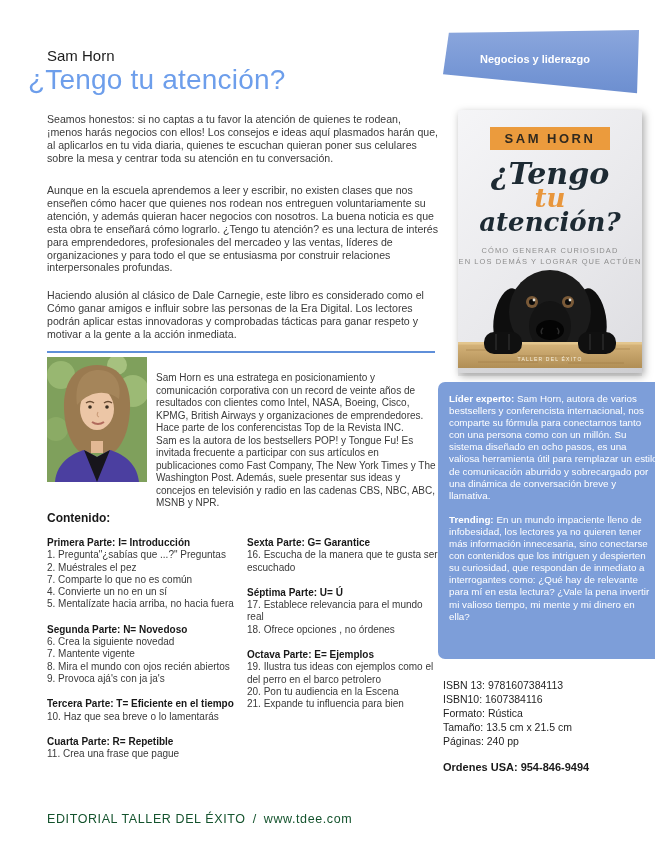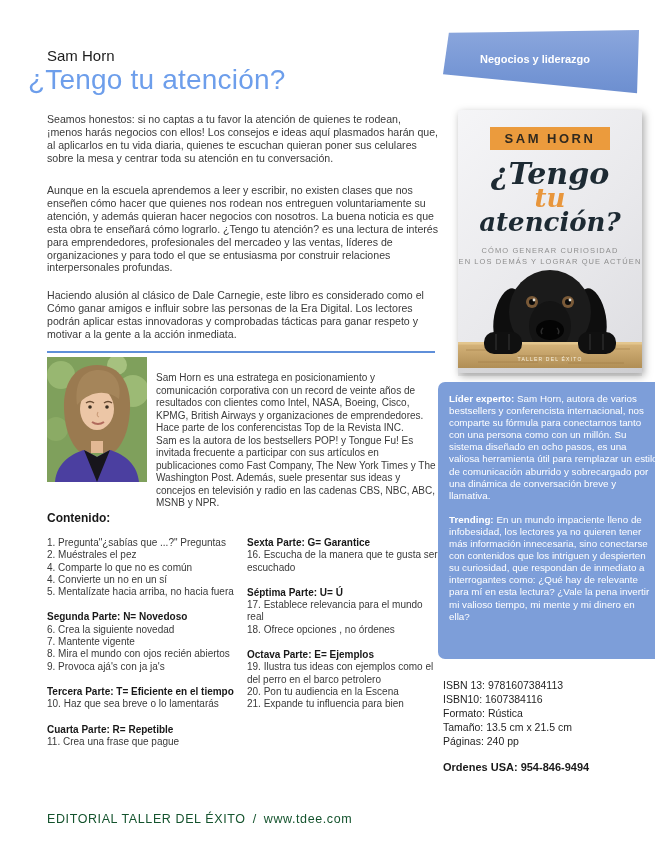--- a/index.html
+++ b/index.html
@@ -96,24 +96,25 @@
   </div>
   <div class="bio-text">
     <div>Sam Horn es una estratega en posicionamiento y comunicación corporativa con un record de veinte años de resultados con clientes como Intel, NASA, Boeing, Cisco, KPMG, British Airways y organizaciones de emprendedores.  Hace parte de los conferencistas Top de la Revista INC.</div>
     <div>Sam es la autora de los bestsellers POP! y Tongue Fu! Es invitada frecuente a participar con sus artículos en publicaciones como Fast Company, The New York Times y The Washington Post. Además, suele presentar sus ideas y concejos en televisión y radio en las cadenas CBS, NBC, ABC, MSNB y NPR.</div>
   </div>
 
   <div class="toc-heading">Contenido:</div>
 
   <div class="toc-col toc-col1">
     <div class="toc-section">
+      <div class="toc-title">Primera Parte: I= Introducción</div>
       <div>
           <div class="toc-item">1. Pregunta"¿sabías que ...?" Preguntas</div>
           <div class="toc-item">2. Muéstrales el pez</div>
-          <div class="toc-item">4. Comparte lo que no es común</div>
+          <div class="toc-item">7. Comparte lo que no es común</div>
           <div class="toc-item">4. Convierte un no en un sí</div>
           <div class="toc-item">5. Mentalízate hacia arriba, no hacia fuera</div>
         </div>
     </div>
     <div class="toc-section">
       <div class="toc-title">Segunda Parte: N= Novedoso</div>
       <div>
           <div class="toc-item">6. Crea la siguiente novedad</div>
           <div class="toc-item">7. Mantente vigente</div>
           <div class="toc-item">8. Mira el mundo con ojos recién abiertos</div>

